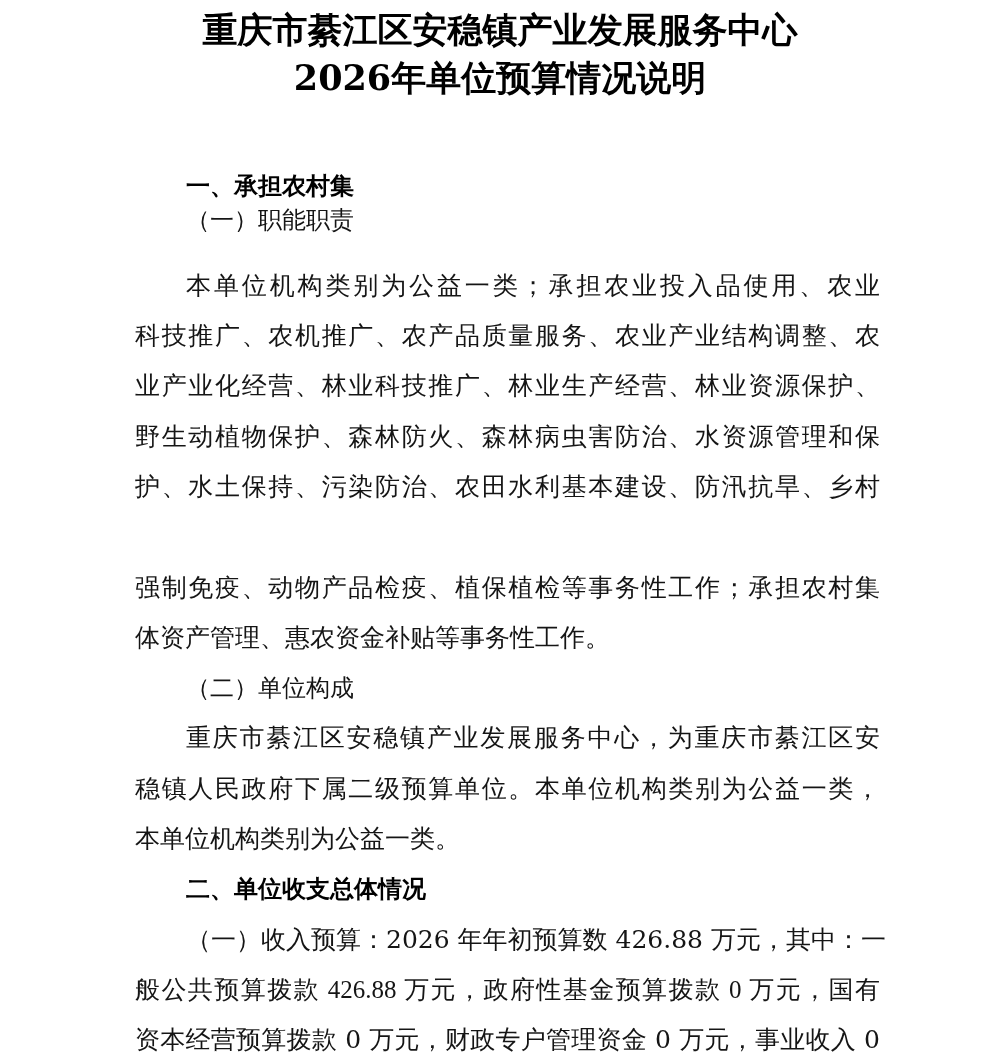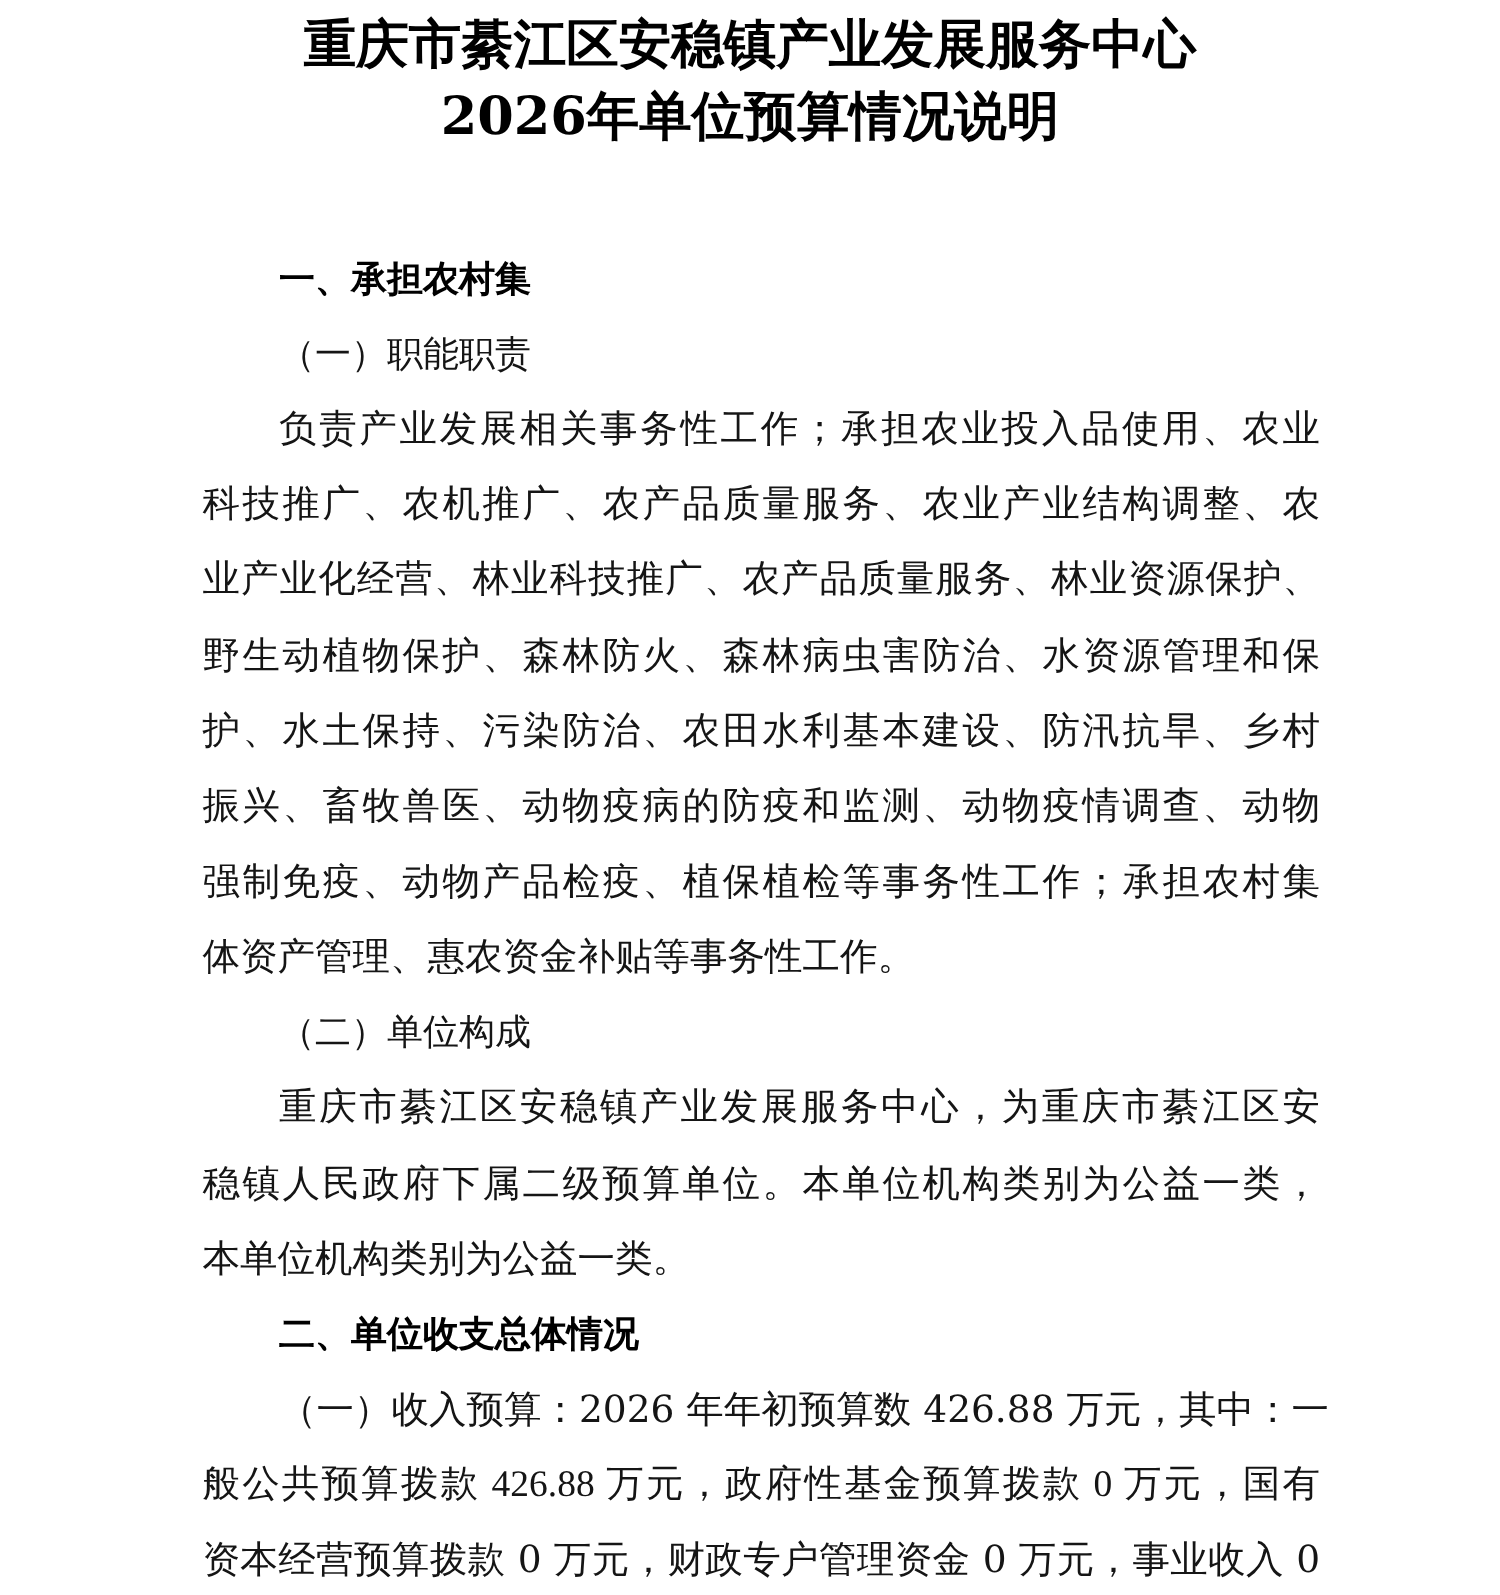--- a/index.html
+++ b/index.html
@@ -74,28 +74,27 @@
 </head>
 <body>
 
 <div class="page">
 
   <div class="title t1">重庆市綦江区安稳镇产业发展服务中心</div>
   <div class="title t2">2026年单位预算情况说明</div>
 
   <div class="h1" style="top:170px;">一、承担农村集</div>
 
-  <div class="h2" style="top:220px;">（一）职能职责</div>
+  <div class="h2" style="top:204px;">（一）职能职责</div>
 
-  <div class="line indent" style="top:270px;">负责产业发展相关事务性工作；承担农业投入品使用、农业</div>
+  <div class="line indent" style="top:270px;">本单位机构类别为公益一类；承担农业投入品使用、农业</div>
   <div class="line" style="top:320px;">科技推广、农机推广、农产品质量服务、农业产业结构调整、农</div>
-  <div class="line" style="top:370px;">业产业化经营、林业科技推广、农产品质量服务、林业资源保护、</div>
+  <div class="line" style="top:370px;">业产业化经营、林业科技推广、林业生产经营、林业资源保护、</div>
   <div class="line" style="top:421px;">野生动植物保护、森林防火、森林病虫害防治、水资源管理和保</div>
   <div class="line" style="top:471px;">护、水土保持、污染防治、农田水利基本建设、防汛抗旱、乡村</div>
-  <div class="line" style="top:521px;">振兴、畜牧兽医、动物疫病的防疫和监测、动物疫情调查、动物</div>
   <div class="line" style="top:572px;">强制免疫、动物产品检疫、植保植检等事务性工作；承担农村集</div>
   <div class="line last" style="top:622px;">体资产管理、惠农资金补贴等事务性工作。</div>
 
   <div class="h2" style="top:672px;">（二）单位构成</div>
 
   <div class="line" style="top:773px;">稳镇人民政府下属二级预算单位。本单位机构类别为公益一类，</div>
   <div class="line indent" style="top:722px;">重庆市綦江区安稳镇产业发展服务中心，为重庆市綦江区安</div>
   <div class="line last" style="top:823px;">本单位机构类别为公益一类。</div>
 
   <div class="h1" style="top:873px;">二、单位收支总体情况</div>

